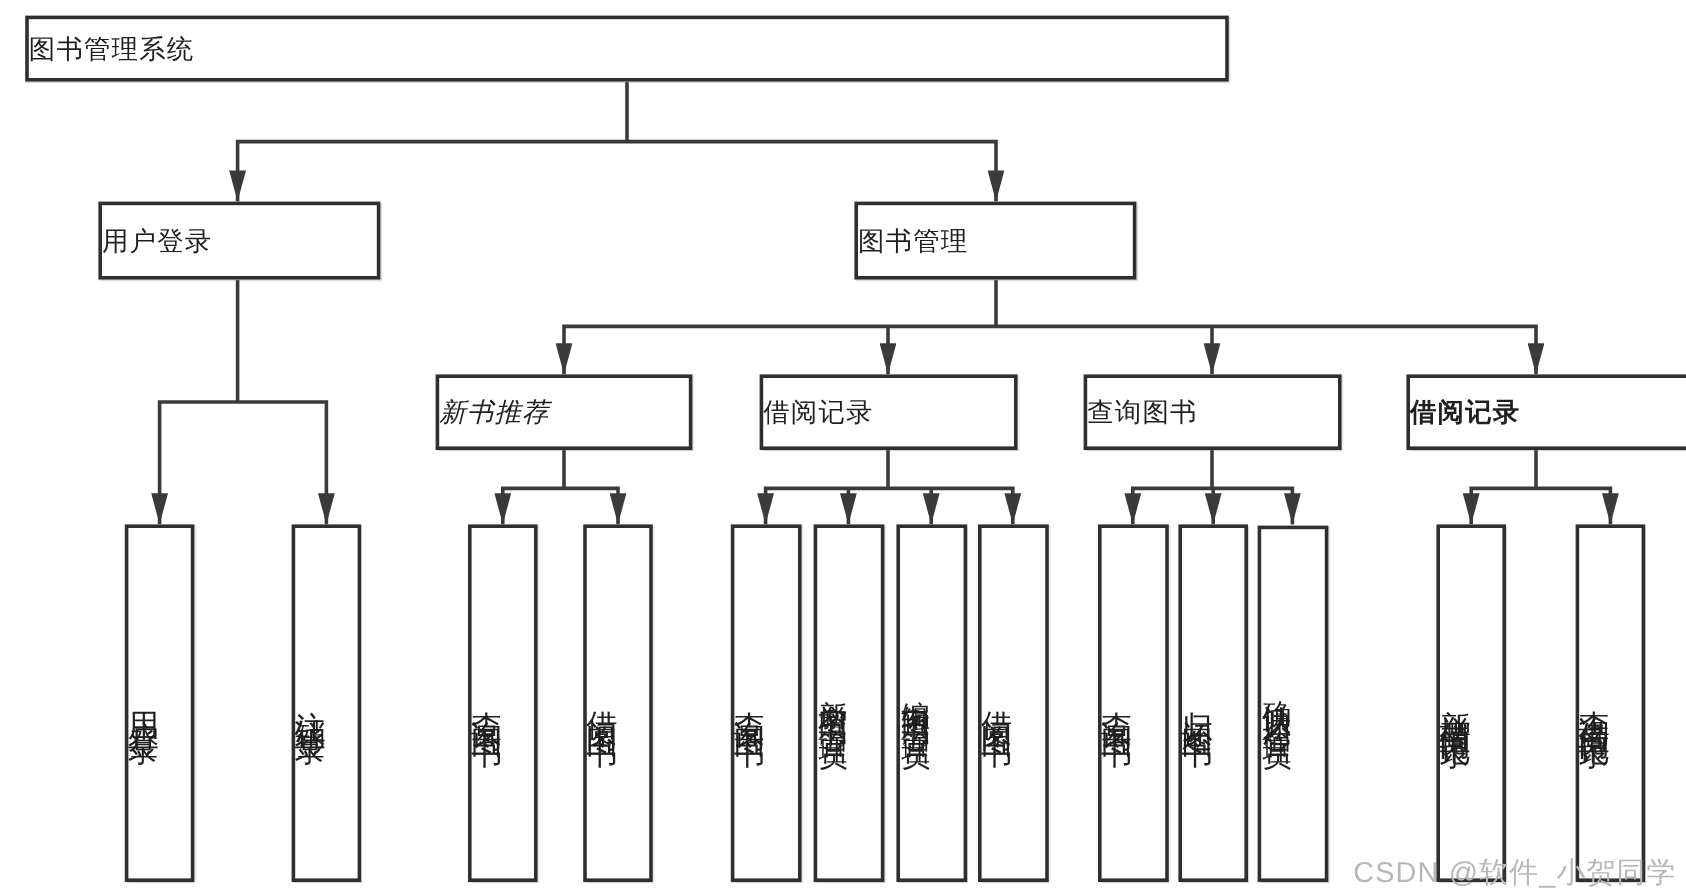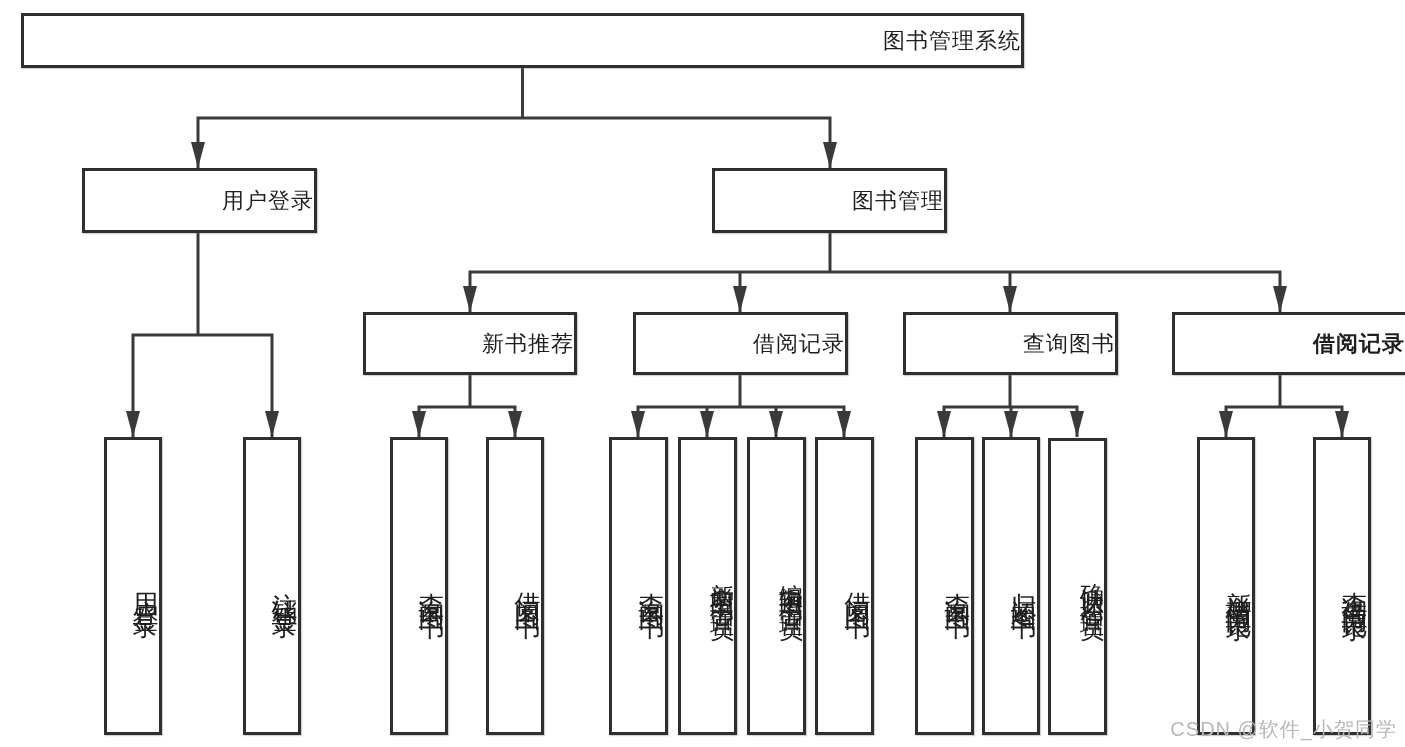--- a/index.html
+++ b/index.html
@@ -19,41 +19,41 @@
     overflow:hidden;
   }
   svg.connectors{position:absolute;left:0;top:0;width:1405px;height:747px;}
   svg.connectors path{stroke:var(--line);stroke-width:3;fill:none;}
   svg.connectors polygon{fill:var(--line);}
   .box{
     position:absolute;
     box-sizing:border-box;
     border:3px solid var(--box-border);
     background:#fff;
-    display:flex;align-items:center;justify-content:flex-end;
+    display:flex;align-items:center;justify-content:flex-start;
     box-shadow:1px 1px 1px rgba(130,130,130,0.35);
   }
   .hlabel{
     font-size:22px;
     letter-spacing:1px;
     color:var(--text);
     white-space:nowrap;
   }
   .vlabel{
     writing-mode:vertical-rl;
     text-orientation:mixed;
     font-size:26px;
     letter-spacing:7px;
     color:var(--text);
     line-height:1;
   }
   .watermark{
     position:absolute;
     right:8px;bottom:4px;
-    font-size:20px;
+    font-size:24px;
     color:var(--watermark);
     letter-spacing:1px;
     white-space:nowrap;
   }
 </style>
 </head>
 <body>
 
 <div class="canvas">
 
@@ -95,21 +95,21 @@
     <span class="hlabel">图书管理系统</span>
   </div>
 
   <div class="box" style="left:82px;top:168px;width:235px;height:65px;">
     <span class="hlabel">用户登录</span>
   </div>
   <div class="box" style="left:712px;top:168px;width:235px;height:65px;">
     <span class="hlabel">图书管理</span>
   </div>
 
-  <div class="box" style="left:363px;top:312px;width:214px;height:63px;">
+  <div class="box" style="left:363px;top:312px;width:214px;height:63px;font-style:italic;">
     <span class="hlabel">新书推荐</span>
   </div>
   <div class="box" style="left:633px;top:312px;width:215px;height:63px;">
     <span class="hlabel">借阅记录</span>
   </div>
   <div class="box" style="left:903px;top:312px;width:215px;height:63px;">
     <span class="hlabel">查询图书</span>
   </div>
   <div class="box" style="left:1172px;top:312px;width:236px;height:63px;font-weight:bold;">
     <span class="hlabel">借阅记录</span>

